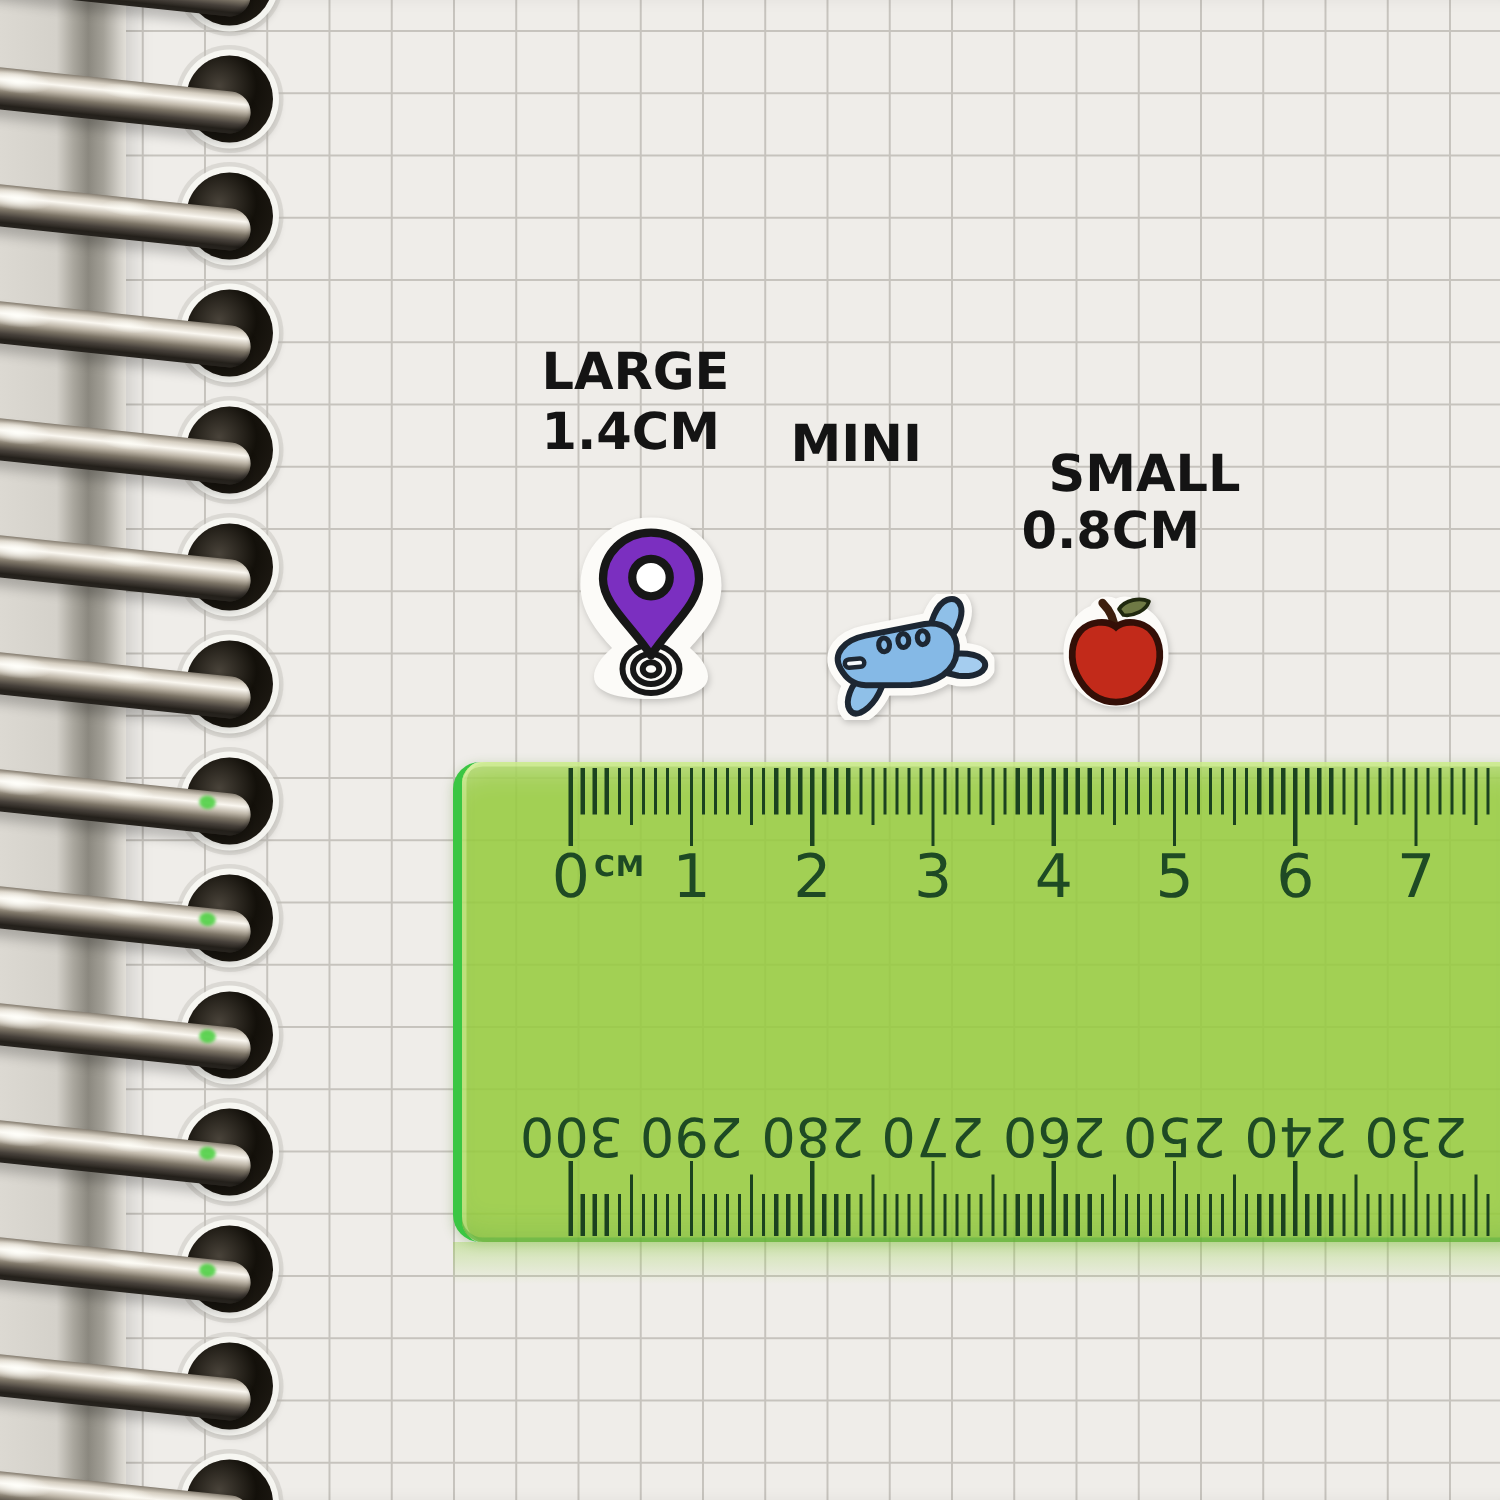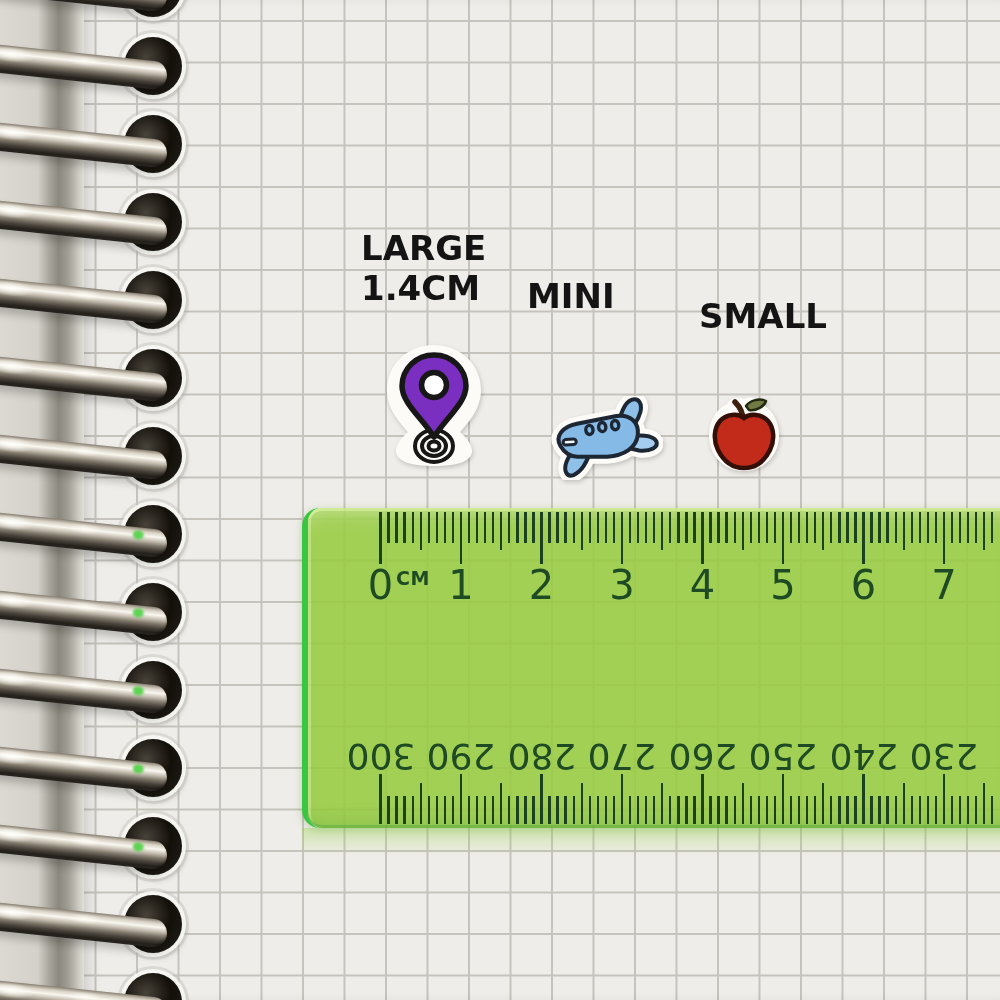--- a/index.html
+++ b/index.html
@@ -170,20 +170,21 @@
         <div class="tube"></div>
       </div>
     </div>
 
   <div class="lbl" style="left:361px;top:228px">LARGE</div>
   <div class="lbl" style="left:361px;top:268px">1.4CM</div>
 
   <div class="lbl" style="left:527px;top:276px">MINI</div>
 
   <div class="lbl" style="left:699px;top:296px">SMALL</div>
+  <div class="lbl" style="left:681px;top:334px">0.8CM</div>
 
   <svg class="sticker" style="left:382px;top:342px" width="104" height="126" viewBox="0 0 104 126">
     <path d="M52,3 C79,3 99,23 99,48 C99,66 88,79 78,90 C85,96 90,103 90,109
              C90,120 73,124 52,124 C31,124 14,120 14,109 C14,103 19,96 26,90
              C16,79 5,66 5,48 C5,23 25,3 52,3 Z" fill="#fcfbf8"></path>
     <g>
       <ellipse cx="52" cy="104" rx="19" ry="16" fill="none" stroke="#171717" stroke-width="4"></ellipse>
       <ellipse cx="52" cy="104" rx="12" ry="10" fill="none" stroke="#171717" stroke-width="4"></ellipse>
       <ellipse cx="52" cy="104" rx="5.5" ry="4.5" fill="none" stroke="#171717" stroke-width="4"></ellipse>
     </g>

